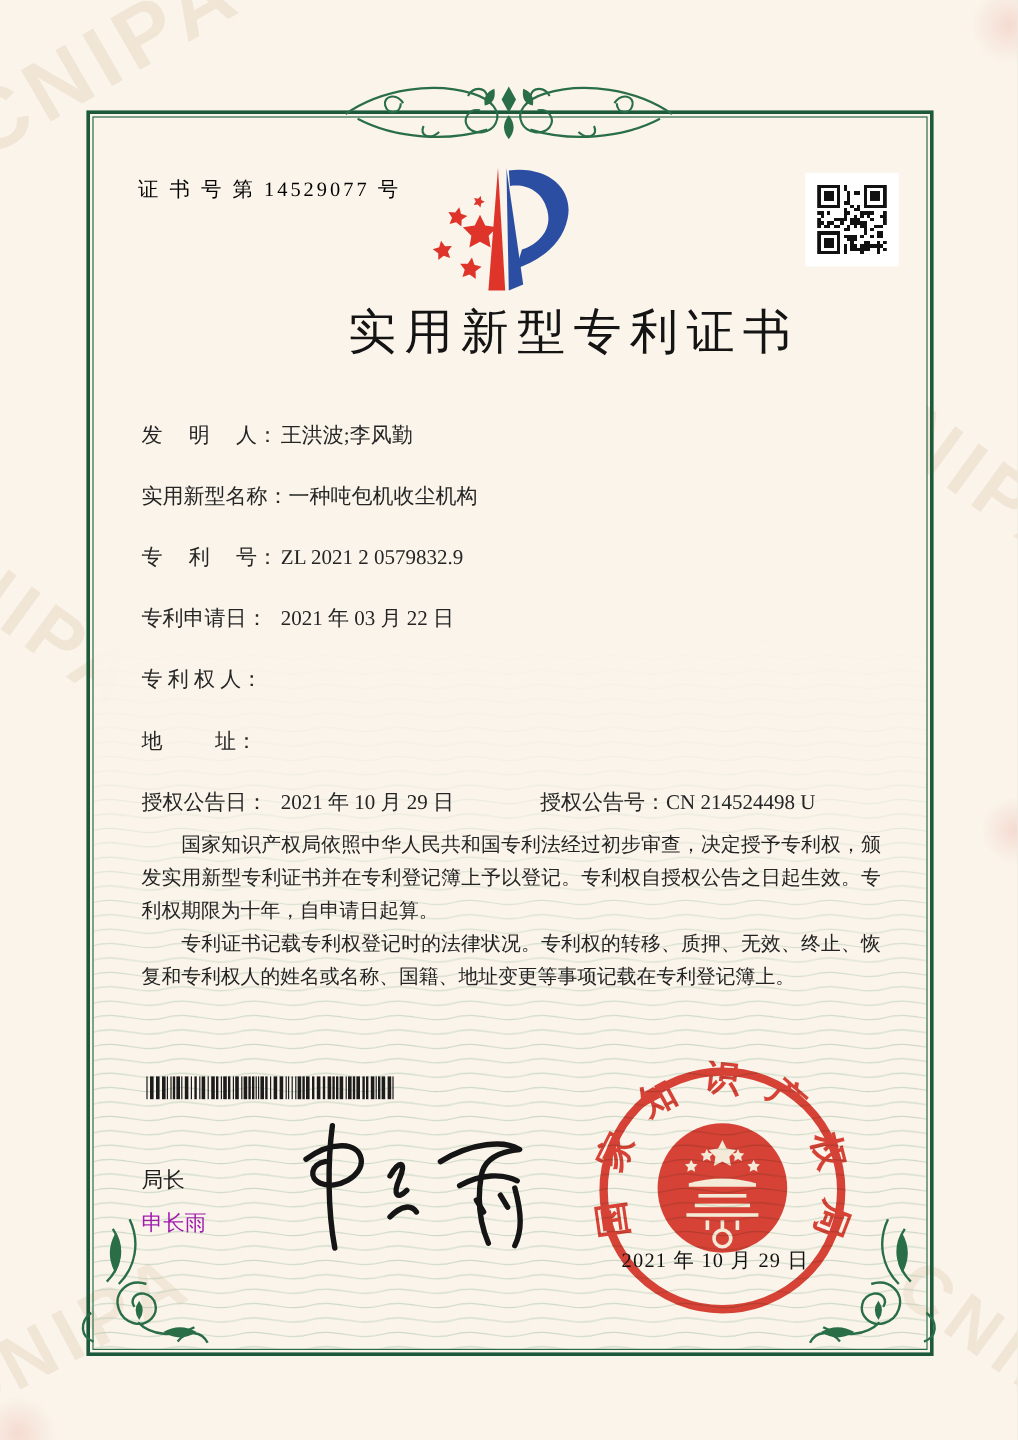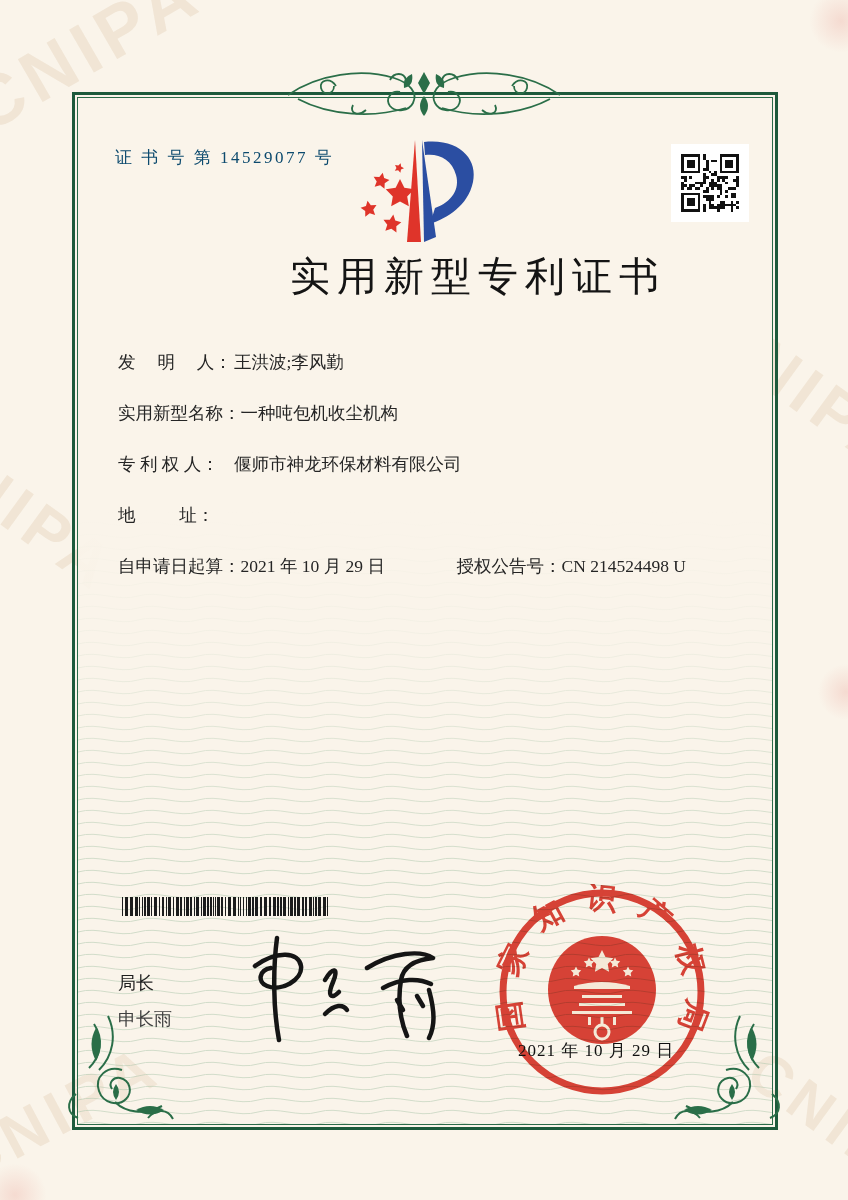--- a/index.html
+++ b/index.html
@@ -15,38 +15,38 @@
   
   .frame{position:absolute;left:72px;top:92px;width:706px;height:1038px;
          border:3px solid #1d5a3c;z-index:2;box-sizing:border-box;}
   .frame-inner{position:absolute;inset:2px;border:1px solid #2a6b49;}
   .waves{position:absolute;left:78px;top:98px;width:694px;height:1026px;z-index:2;}
   .wave-fade{position:absolute;left:78px;top:98px;width:694px;height:1026px;z-index:2;
      background:linear-gradient(180deg,#faf4ea 0%,#faf4ea 40%,rgba(250,244,234,.85) 52%,
                 rgba(250,244,234,.35) 64%,rgba(250,244,234,.10) 76%,rgba(250,244,234,.12) 100%);}
   .ornament{position:absolute;z-index:4;}
   .content{position:absolute;z-index:5;}
-  .cert-number{left:115px;top:146px;font-size:17px;letter-spacing:2.5px;color:#0c4a6e;}
+  .cert-number{left:115px;top:146px;font-size:17px;letter-spacing:2.5px;color:#000000;}
   .logo{left:352px;top:132px;}
   .qr-wrap{left:671px;top:144px;width:78px;height:78px;background:#fff;
            display:flex;align-items:center;justify-content:center;}
   .doc-title{left:72px;top:249px;width:812px;text-align:center;font-size:40px;
              font-weight:normal;letter-spacing:7px;color:#141414;}
   .fields{left:118px;top:350px;width:620px;}
   .frow{display:flex;align-items:baseline;height:51px;font-size:17.5px;color:#252525;}
   .flabel{flex:0 0 116px;white-space:nowrap;}
   .fvalue{white-space:nowrap;}
   .fvalue.fixed{flex:0 0 216px;}
   .notice{left:118px;top:690px;width:616px;font-size:16.5px;line-height:27.5px;
           text-align:justify;color:#232323;}
   .notice p{margin:0;text-indent:2em;}
   .barcode{left:122px;top:897px;width:216px;height:19px;display:flex;align-items:stretch;}
   .barcode i{display:block;background:#1c1c1c;}
   .director-title{left:118px;top:971px;font-size:18px;color:#1e1e1e;}
-  .director-name{left:118px;top:1007px;font-size:18px;color:#404040;}
+  .director-name{left:118px;top:1007px;font-size:18px;color:#a21caf;}
   .signature{left:225px;top:928px;}
   .seal{left:494px;top:884px;mix-blend-mode:multiply;}
   .seal-date{left:518px;top:1039px;font-size:17px;letter-spacing:1px;color:#101010;z-index:6;}
   .page-number{left:72px;top:1096px;width:706px;text-align:center;font-size:15px;
                letter-spacing:2px;color:#333;}
   .continuation{left:332px;top:1139px;background:#ffffff;padding:9px 27px 10px;
                 font-size:16px;letter-spacing:2px;color:#2a2a2a;}
 </style>
 </head>
 <body>
@@ -282,34 +282,45 @@
   <div class="content fields">
     <div class="frow">
       <span class="flabel">发　 明　 人：</span>
       <span class="fvalue">王洪波;李风勤</span>
     </div>
     <div class="frow">
       <span class="flabel">实用新型名称：</span>
       <span class="fvalue">一种吨包机收尘机构</span>
     </div>
     <div class="frow">
+      <span class="flabel">专　 利　 号：</span>
+      <span class="fvalue">ZL 2021 2 0579832.9</span>
+    </div>
+    <div class="frow">
+      <span class="flabel">专利申请日：</span>
+      <span class="fvalue">2021 年 03 月 22 日</span>
+    </div>
+    <div class="frow">
       <span class="flabel">专 利 权 人：</span>
-      <span class="fvalue">偃师市神龙环保材料有限公司</span>
     </div>
     <div class="frow">
       <span class="flabel">地　 　 址：</span>
     </div>
     <div class="frow">
-      <span class="flabel">自申请日起算：</span>
+      <span class="flabel">授权公告日：</span>
       <span class="fvalue fixed">2021 年 10 月 29 日</span>
       <span class="flabel" style="flex-basis:auto;">授权公告号：</span>
       <span class="fvalue">CN 214524498 U</span>
     </div>
   </div>
 
+  <div class="content notice">
+    <p>国家知识产权局依照中华人民共和国专利法经过初步审查，决定授予专利权，颁发实用新型专利证书并在专利登记簿上予以登记。专利权自授权公告之日起生效。专利权期限为十年，自申请日起算。</p>
+    <p>专利证书记载专利权登记时的法律状况。专利权的转移、质押、无效、终止、恢复和专利权人的姓名或名称、国籍、地址变更等事项记载在专利登记簿上。</p>
+  </div>
 
   <div class="content barcode" id="barcode">
       <i style="width: 1px; margin-right: 2px;"></i>
       <i style="width: 3px; margin-right: 2px;"></i>
       <i style="width: 3px; margin-right: 2px;"></i>
       <i style="width: 3px; margin-right: 1px;"></i>
       <i style="width: 1px; margin-right: 2px;"></i>
       <i style="width: 1px; margin-right: 1px;"></i>
       <i style="width: 2px; margin-right: 1px;"></i>
       <i style="width: 3px; margin-right: 1px;"></i>

